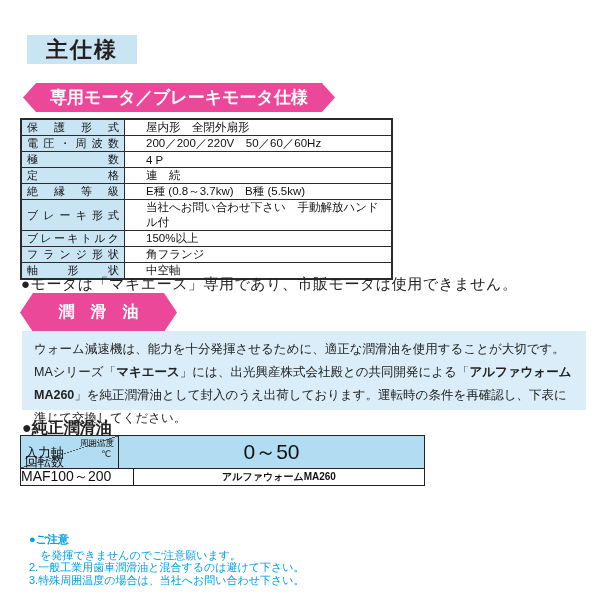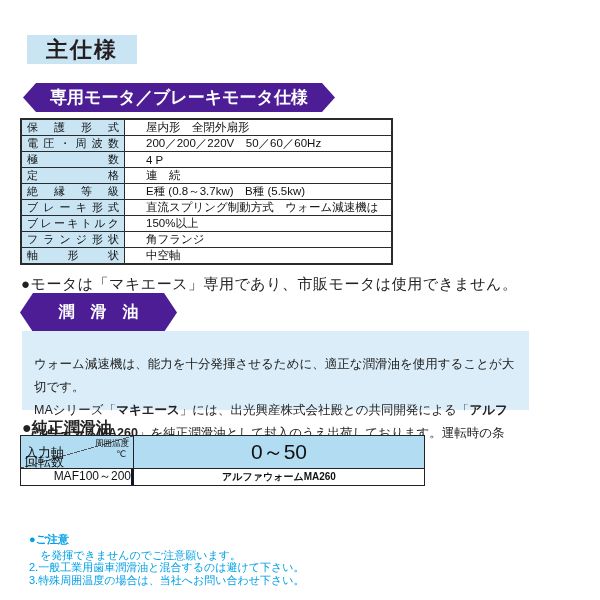--- a/index.html
+++ b/index.html
@@ -5,58 +5,58 @@
   html,body{margin:0;padding:0;background:#fff;}
   .page{position:relative;width:600px;height:600px;background:#ffffff;overflow:hidden;
         font-family:"Liberation Sans","DejaVu Sans",sans-serif;color:#1c1c1c;}
 
   
   .title{position:absolute;left:27px;top:35px;width:110px;height:29px;background:#c9e5f4;
          color:#231f20;font-size:22px;font-weight:bold;line-height:29px;padding-left:19px;
          box-sizing:border-box;letter-spacing:2px;}
 
   
-  .banner{position:absolute;background:#4c1d95;color:#ffffff;font-weight:bold;
+  .banner{position:absolute;background:#ec4899;color:#ffffff;font-weight:bold;
           display:flex;align-items:center;justify-content:center;
           clip-path:polygon(13px 0,calc(100% - 13px) 0,100% 50%,calc(100% - 13px) 100%,13px 100%,0 50%);}
   .banner1{left:23px;top:83px;width:312px;height:29px;font-size:17px;}
   .banner2{left:20px;top:293px;width:157px;height:39px;font-size:16px;}
 
   
   table.spec{position:absolute;left:20px;top:118px;width:373px;border-collapse:collapse;
              border:2px solid #2b2b2b;table-layout:fixed;}
   .spec th,.spec td{border:1px solid #2b2b2b;height:15px;padding:0 5px;vertical-align:middle;}
   .spec th{background:#c9e5f4;width:92px;font-weight:normal;font-size:11px;color:#111;}
   .spec td{font-size:11.5px;color:#111;padding-left:21px;}
   .jlabel{display:flex;justify-content:space-between;width:100%;}
   .motor-note{position:absolute;left:21px;top:275px;font-size:15px;color:#222;letter-spacing:0.5px;}
 
   
-  .info-box{position:absolute;left:22px;top:331px;width:507px;height:79px;background:#daedf8;
-            box-sizing:border-box;padding:22px 12px 0 12px;font-size:12.5px;line-height:23px;color:#222;}
+  .info-box{position:absolute;left:22px;top:331px;width:564px;height:79px;background:#daedf8;
+            box-sizing:border-box;padding:7px 12px 0 12px;font-size:12.5px;line-height:23px;color:#222;}
   .info-box p{margin:0;}
   .info-box b{font-weight:bold;}
 
   .pure-label{position:absolute;left:22px;top:418px;font-size:16px;font-weight:bold;color:#222;}
 
   
   .lube-table{position:absolute;left:20px;top:435px;width:405px;border:1px solid #222;
               box-sizing:border-box;background:#fff;}
   .lt-header{display:flex;height:32px;}
-  .lt-corner{width:113px;box-sizing:border-box;border-right:1px solid #222;position:relative;
+  .lt-corner{width:98px;box-sizing:border-box;border-right:1px solid #222;position:relative;
              background-color:#b2dcf2;
              background-image:linear-gradient(to bottom right,transparent 49.4%,#555 49.4%,#555 50.6%,transparent 50.6%);padding-left:26px;}
   .c-tr{position:absolute;top:2px;right:4px;font-size:8.5px;color:#111;}
   .c-unit{position:absolute;top:13px;right:7px;font-size:9px;color:#111;}
   .c-bl{position:absolute;left:4px;bottom:2px;font-size:13px;line-height:9px;color:#111;}
   .lt-range{flex:1;background:#b2dcf2;display:flex;align-items:center;justify-content:center;
             font-size:21px;color:#111;}
   .lt-data{display:flex;height:16px;border-top:1px solid #222;background:#fff;}
-  .lt-model{width:113px;box-sizing:border-box;border-right:3px solid #0f172a;text-align:right;
-            font-size:12px;line-height:15px;color:#111;}
+  .lt-model{width:113px;box-sizing:border-box;border-right:1px solid #0f172a;text-align:left;
+            font-size:14px;line-height:15px;color:#111;}
   .lt-oil{flex:1;text-align:center;font-size:10px;line-height:15px;font-weight:bold;color:#111;}
 
   
   .notes{position:absolute;left:29px;top:533px;color:#00a0e6;font-size:11px;line-height:12.5px;}
   .notes-heading{font-weight:bold;margin-bottom:3px;}
   .notes div{white-space:pre;}
 </style>
 </head>
 <body>
 
@@ -127,21 +127,21 @@
       <th>
             <div class="jlabel">
               <span>ブ</span>
               <span>レ</span>
               <span>ー</span>
               <span>キ</span>
               <span>形</span>
               <span>式</span>
             </div>
           </th>
-      <td>直流スプリング制動方式　ウォーム減速機は</td>
+      <td>当社へお問い合わせ下さい　手動解放ハンドル付</td>
     </tr>
     <tr>
       <th>
             <div class="jlabel">
               <span>ブ</span>
               <span>レ</span>
               <span>ー</span>
               <span>キ</span>
               <span>ト</span>
               <span>ル</span>

